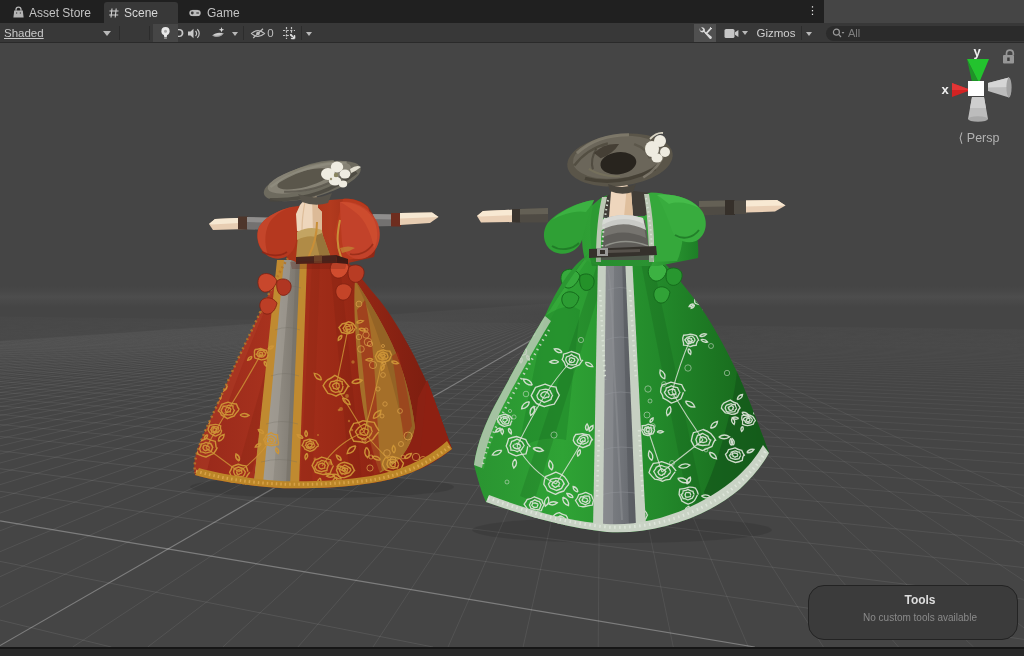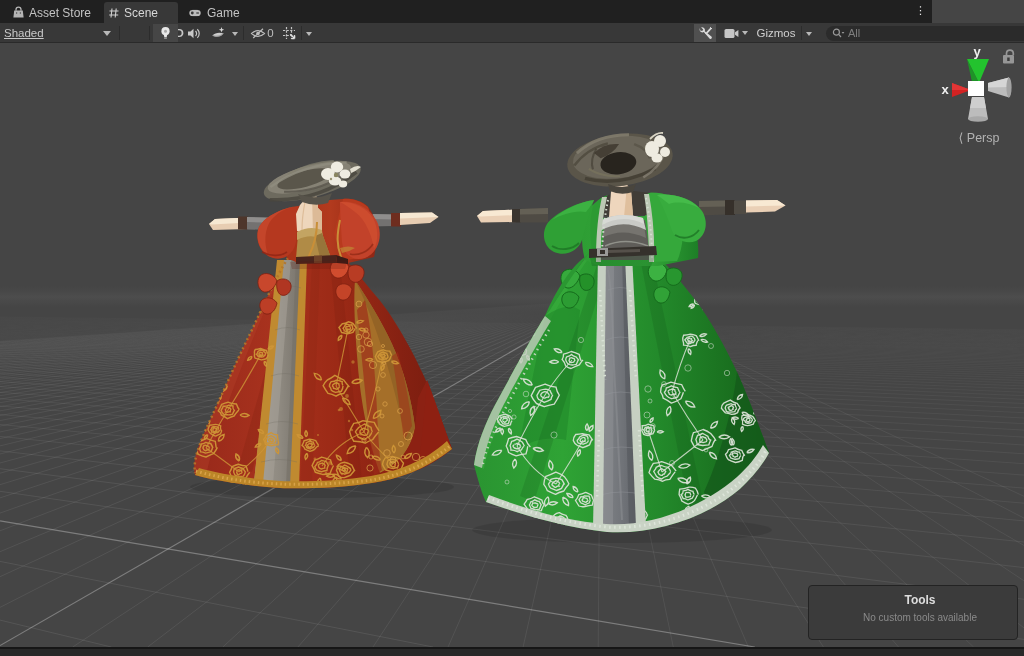--- a/index.html
+++ b/index.html
@@ -1,25 +1,25 @@
 <!DOCTYPE html>
 <html><head><meta charset="utf-8"><style>
 html,body{margin:0;padding:0;background:#191919;}
 *{box-sizing:border-box;}
 #page{position:relative;width:1024px;height:656px;overflow:hidden;font-family:"Liberation Sans",sans-serif;background:#454545;}
-#tabbar{position:absolute;left:0;top:0;width:932px;height:23px;background:#202020;}
+#tabbar{position:absolute;left:0;top:0;width:824px;height:23px;background:#202020;}
 .tab{position:absolute;top:2px;height:21px;display:flex;align-items:center;color:#c3c3c3;font-size:12px;}
 .tab.active{background:#383838;border-radius:3px 3px 0 0;color:#d8d8d8;}
 .tab svg{margin-right:4px;}
 #toolbar{position:absolute;left:0;top:23px;width:1024px;height:20px;background:#383838;border-bottom:1px solid #2a2a2a;}
 .tbtn{position:absolute;top:1px;height:18px;display:flex;align-items:center;justify-content:center;color:#c8c8c8;font-size:11.5px;}
 .sep{position:absolute;top:3px;width:1px;height:14px;background:#2c2c2c;}
 #scene{position:absolute;left:0;top:43px;width:1024px;height:604px;background:#454545;}
 #bottom{position:absolute;left:0;top:647px;width:1024px;height:9px;background:#282828;border-top:2px solid #161616;}
-#tools{position:absolute;left:808px;top:585px;width:210px;height:55px;background:#3b3b3b;border:1px solid #232323;border-radius:4px;text-align:center;padding-left:14px;}
+#tools{position:absolute;left:808px;top:585px;width:210px;height:55px;background:#3b3b3b;border:1px solid #232323;border-radius:16px;text-align:center;padding-left:14px;}
 #tools .t1{color:#dddddd;font-size:12px;font-weight:bold;margin-top:7px;}
 #tools .t2{color:#8a8a8a;font-size:10px;margin-top:5px;}
 </style></head><body>
 <div id="page">
   <div id="tabbar">
     <div class="tab" style="left:4px;padding:0 8px;">
       <svg width="13" height="13" viewBox="0 0 13 13">
           <path d="M4 4.8 V3.6 a2.5 2.5 0 0 1 5 0 V4.8" fill="none" stroke="#b4b4b4" stroke-width="1.3"></path>
           <path d="M2.2 4.5 L10.8 4.5 L11.6 11.4 L1.4 11.4 Z" fill="#b4b4b4"></path>
           <path d="M4.6 6.4 V7.4 M8.4 6.4 V7.4" stroke="#2a2a2a" stroke-width="1.2"></path>

